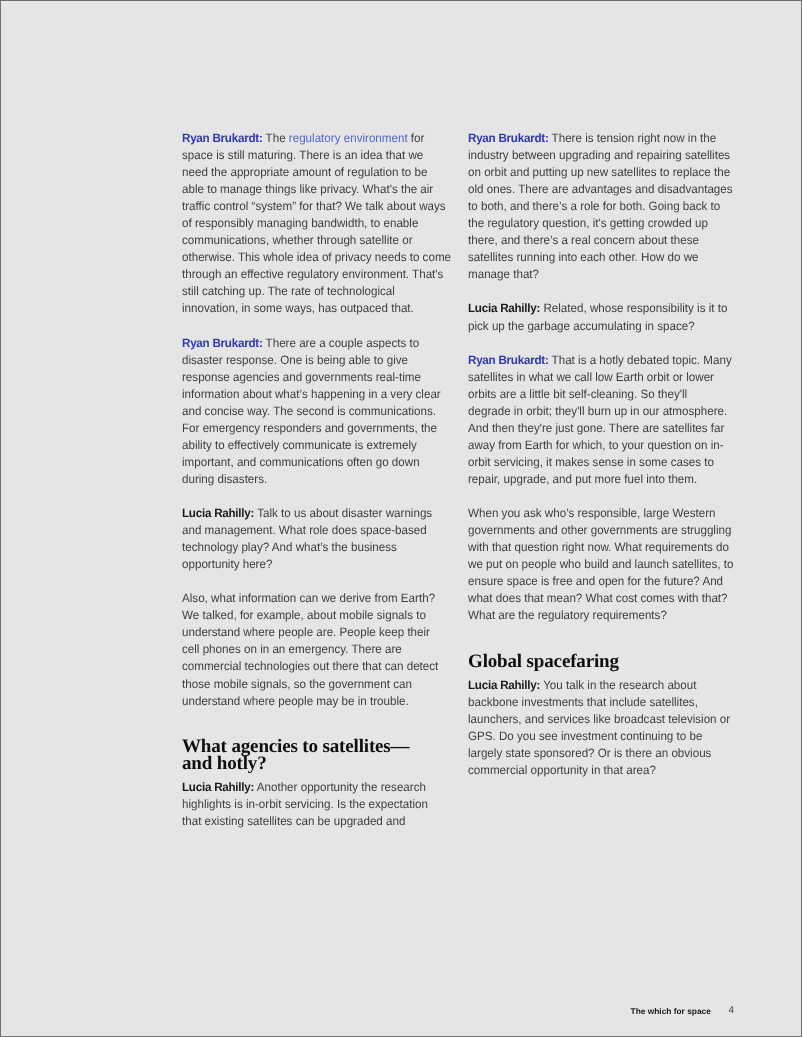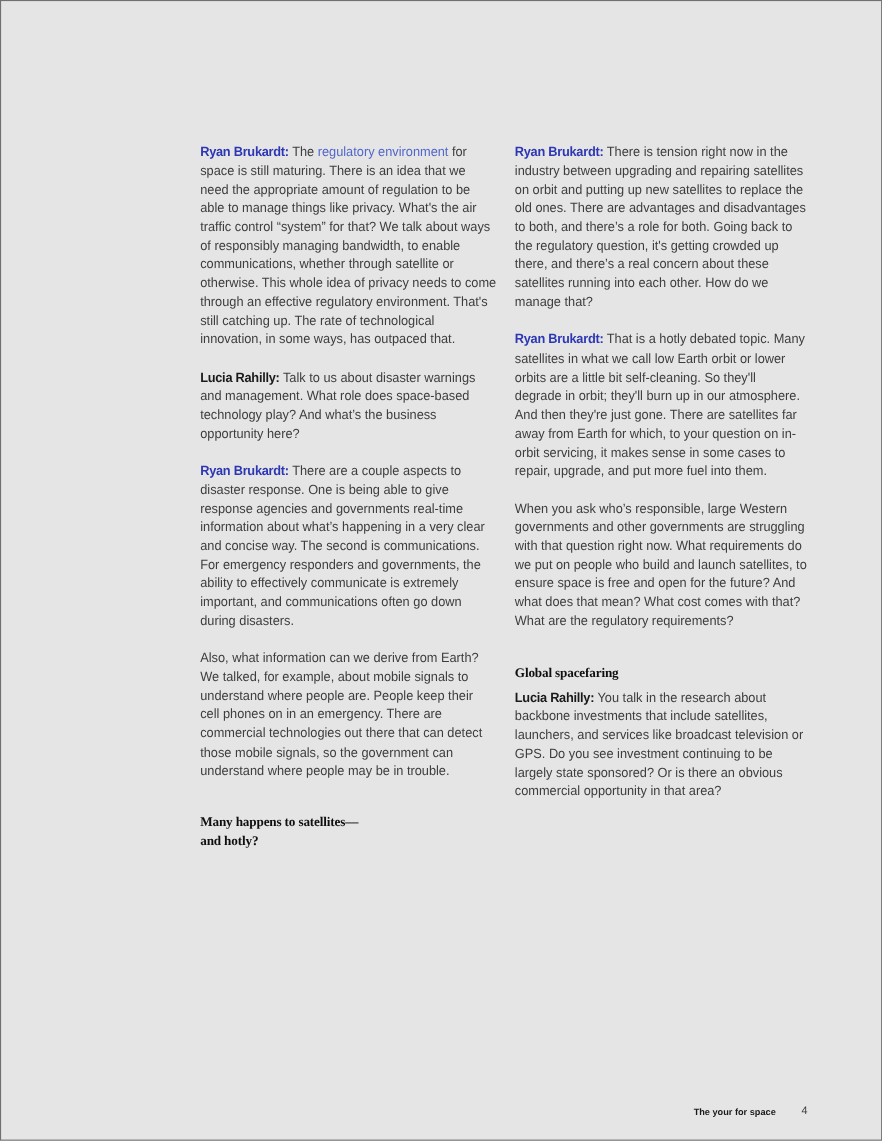--- a/index.html
+++ b/index.html
@@ -41,21 +41,21 @@
   }
   .speaker-blue, .speaker-black { letter-spacing: -0.25px; }
   .speaker-blue { font-weight: bold; color: #2d37b4; }
   .speaker-black { font-weight: bold; color: #1a1a1a; }
   .link { color: #5166cc; }
 
   .heading .line { transform: none; }
   .heading {
     font-family: "Liberation Serif", serif;
     font-weight: bold;
-    font-size: 12px;
+    font-size: 19px;
     letter-spacing: -0.15px;
     line-height: 16.8px;
     color: #0f0f0f;
     margin: 29.4px 0 6.6px 0;
   }
   .footer {
     position: absolute;
     left: 0; top: 1005px;
     width: 800px;
     font-size: 8.35px;
@@ -82,61 +82,70 @@
           <span class="line"><span>able to manage things like privacy. What's the air</span></span>
           <span class="line"><span>traffic control “system” for that? We talk about ways</span></span>
           <span class="line"><span>of responsibly managing bandwidth, to enable</span></span>
           <span class="line"><span>communications, whether through satellite or</span></span>
           <span class="line"><span>otherwise. This whole idea of privacy needs to come</span></span>
           <span class="line"><span>through an effective regulatory environment. That's</span></span>
           <span class="line"><span>still catching up. The rate of technological</span></span>
           <span class="line"><span>innovation, in some ways, has outpaced that.</span></span>
         </div>
         <div class="para">
-          <span class="line"><span class="speaker-black">Lucia Rahilly:</span><span> Talk to us about disaster warnings</span></span>
-          <span class="line"><span>and management. What role does space-based</span></span>
-          <span class="line"><span>technology play? And what’s the business</span></span>
-          <span class="line"><span>opportunity here?</span></span>
-        </div>
-        <div class="para">
           <span class="line"><span class="speaker-blue">Ryan Brukardt:</span><span> There are a couple aspects to</span></span>
           <span class="line"><span>disaster response. One is being able to give</span></span>
           <span class="line"><span>response agencies and governments real-time</span></span>
           <span class="line"><span>information about what’s happening in a very clear</span></span>
           <span class="line"><span>and concise way. The second is communications.</span></span>
           <span class="line"><span>For emergency responders and governments, the</span></span>
           <span class="line"><span>ability to effectively communicate is extremely</span></span>
           <span class="line"><span>important, and communications often go down</span></span>
           <span class="line"><span>during disasters.</span></span>
         </div>
         <div class="para">
+          <span class="line"><span class="speaker-black">Lucia Rahilly:</span><span> Talk to us about disaster warnings</span></span>
+          <span class="line"><span>and management. What role does space-based</span></span>
+          <span class="line"><span>technology play? And what’s the business</span></span>
+          <span class="line"><span>opportunity here?</span></span>
+        </div>
+        <div class="para">
           <span class="line"><span>Also, what information can we derive from Earth?</span></span>
           <span class="line"><span>We talked, for example, about mobile signals to</span></span>
           <span class="line"><span>understand where people are. People keep their</span></span>
           <span class="line"><span>cell phones on in an emergency. There are</span></span>
           <span class="line"><span>commercial technologies out there that can detect</span></span>
           <span class="line"><span>those mobile signals, so the government can</span></span>
           <span class="line"><span>understand where people may be in trouble.</span></span>
         </div>
         <div class="heading">
-          <span class="line"><span>Many happens to satellites—</span></span>
+          <span class="line"><span>What agencies to satellites—</span></span>
           <span class="line"><span>and hotly?</span></span>
+        </div>
+        <div class="para">
+          <span class="line"><span class="speaker-black">Lucia Rahilly:</span><span> Another opportunity the research</span></span>
+          <span class="line"><span>highlights is in-orbit servicing. Is the expectation</span></span>
+          <span class="line"><span>that existing satellites can be upgraded and</span></span>
         </div>
       </div>
     <div class="col right">
         <div class="para">
           <span class="line"><span class="speaker-blue">Ryan Brukardt:</span><span> There is tension right now in the</span></span>
           <span class="line"><span>industry between upgrading and repairing satellites</span></span>
           <span class="line"><span>on orbit and putting up new satellites to replace the</span></span>
           <span class="line"><span>old ones. There are advantages and disadvantages</span></span>
           <span class="line"><span>to both, and there’s a role for both. Going back to</span></span>
           <span class="line"><span>the regulatory question, it's getting crowded up</span></span>
           <span class="line"><span>there, and there’s a real concern about these</span></span>
           <span class="line"><span>satellites running into each other. How do we</span></span>
           <span class="line"><span>manage that?</span></span>
+        </div>
+        <div class="para">
+          <span class="line"><span class="speaker-black">Lucia Rahilly:</span><span> Related, whose responsibility is it to</span></span>
+          <span class="line"><span>pick up the garbage accumulating in space?</span></span>
         </div>
         <div class="para">
           <span class="line"><span class="speaker-blue">Ryan Brukardt:</span><span> That is a hotly debated topic. Many</span></span>
           <span class="line"><span>satellites in what we call low Earth orbit or lower</span></span>
           <span class="line"><span>orbits are a little bit self-cleaning. So they'll</span></span>
           <span class="line"><span>degrade in orbit; they'll burn up in our atmosphere.</span></span>
           <span class="line"><span>And then they're just gone. There are satellites far</span></span>
           <span class="line"><span>away from Earth for which, to your question on in-</span></span>
           <span class="line"><span>orbit servicing, it makes sense in some cases to</span></span>
           <span class="line"><span>repair, upgrade, and put more fuel into them.</span></span>
@@ -157,16 +166,16 @@
           <span class="line"><span class="speaker-black">Lucia Rahilly:</span><span> You talk in the research about</span></span>
           <span class="line"><span>backbone investments that include satellites,</span></span>
           <span class="line"><span>launchers, and services like broadcast television or</span></span>
           <span class="line"><span>GPS. Do you see investment continuing to be</span></span>
           <span class="line"><span>largely state sponsored? Or is there an obvious</span></span>
           <span class="line"><span>commercial opportunity in that area?</span></span>
         </div>
       </div>
   </div>
   <div class="footer">
-    <span class="ftitle">The your for space</span>
+    <span class="ftitle">The which for space</span>
     <span class="fpage">4</span>
   </div>
 </div>
 
 </body></html>

